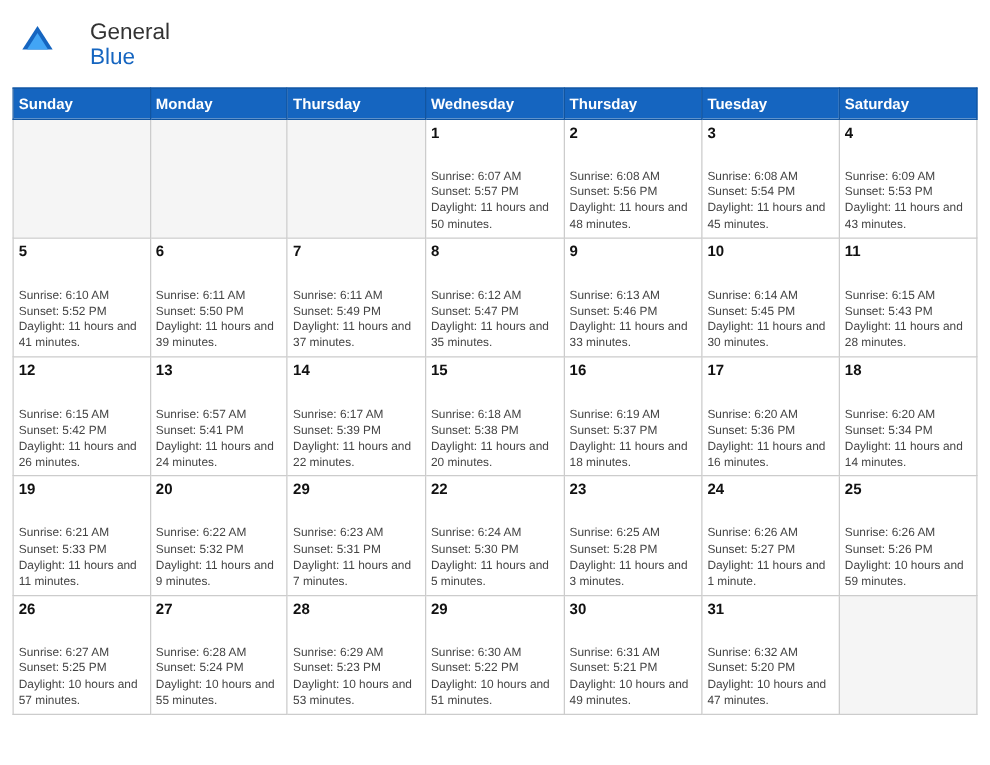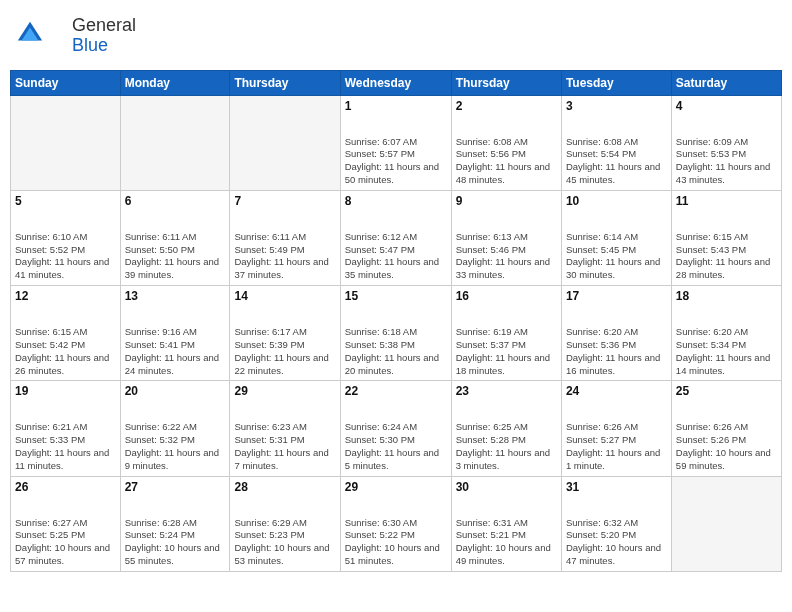--- a/index.html
+++ b/index.html
@@ -204,21 +204,21 @@
       <tr>
         <td>
           <div class="day-number">12</div>
           <div class="day-info">Sunrise: 6:15 AM
 Sunset: 5:42 PM
 Daylight: 11 hours
 and 26 minutes.</div>
         </td>
         <td>
           <div class="day-number">13</div>
-          <div class="day-info">Sunrise: 9:16 AM
+          <div class="day-info">Sunrise: 6:57 AM
 Sunset: 5:41 PM
 Daylight: 11 hours
 and 24 minutes.</div>
         </td>
         <td>
           <div class="day-number">14</div>
           <div class="day-info">Sunrise: 6:17 AM
 Sunset: 5:39 PM
 Daylight: 11 hours
 and 22 minutes.</div>

